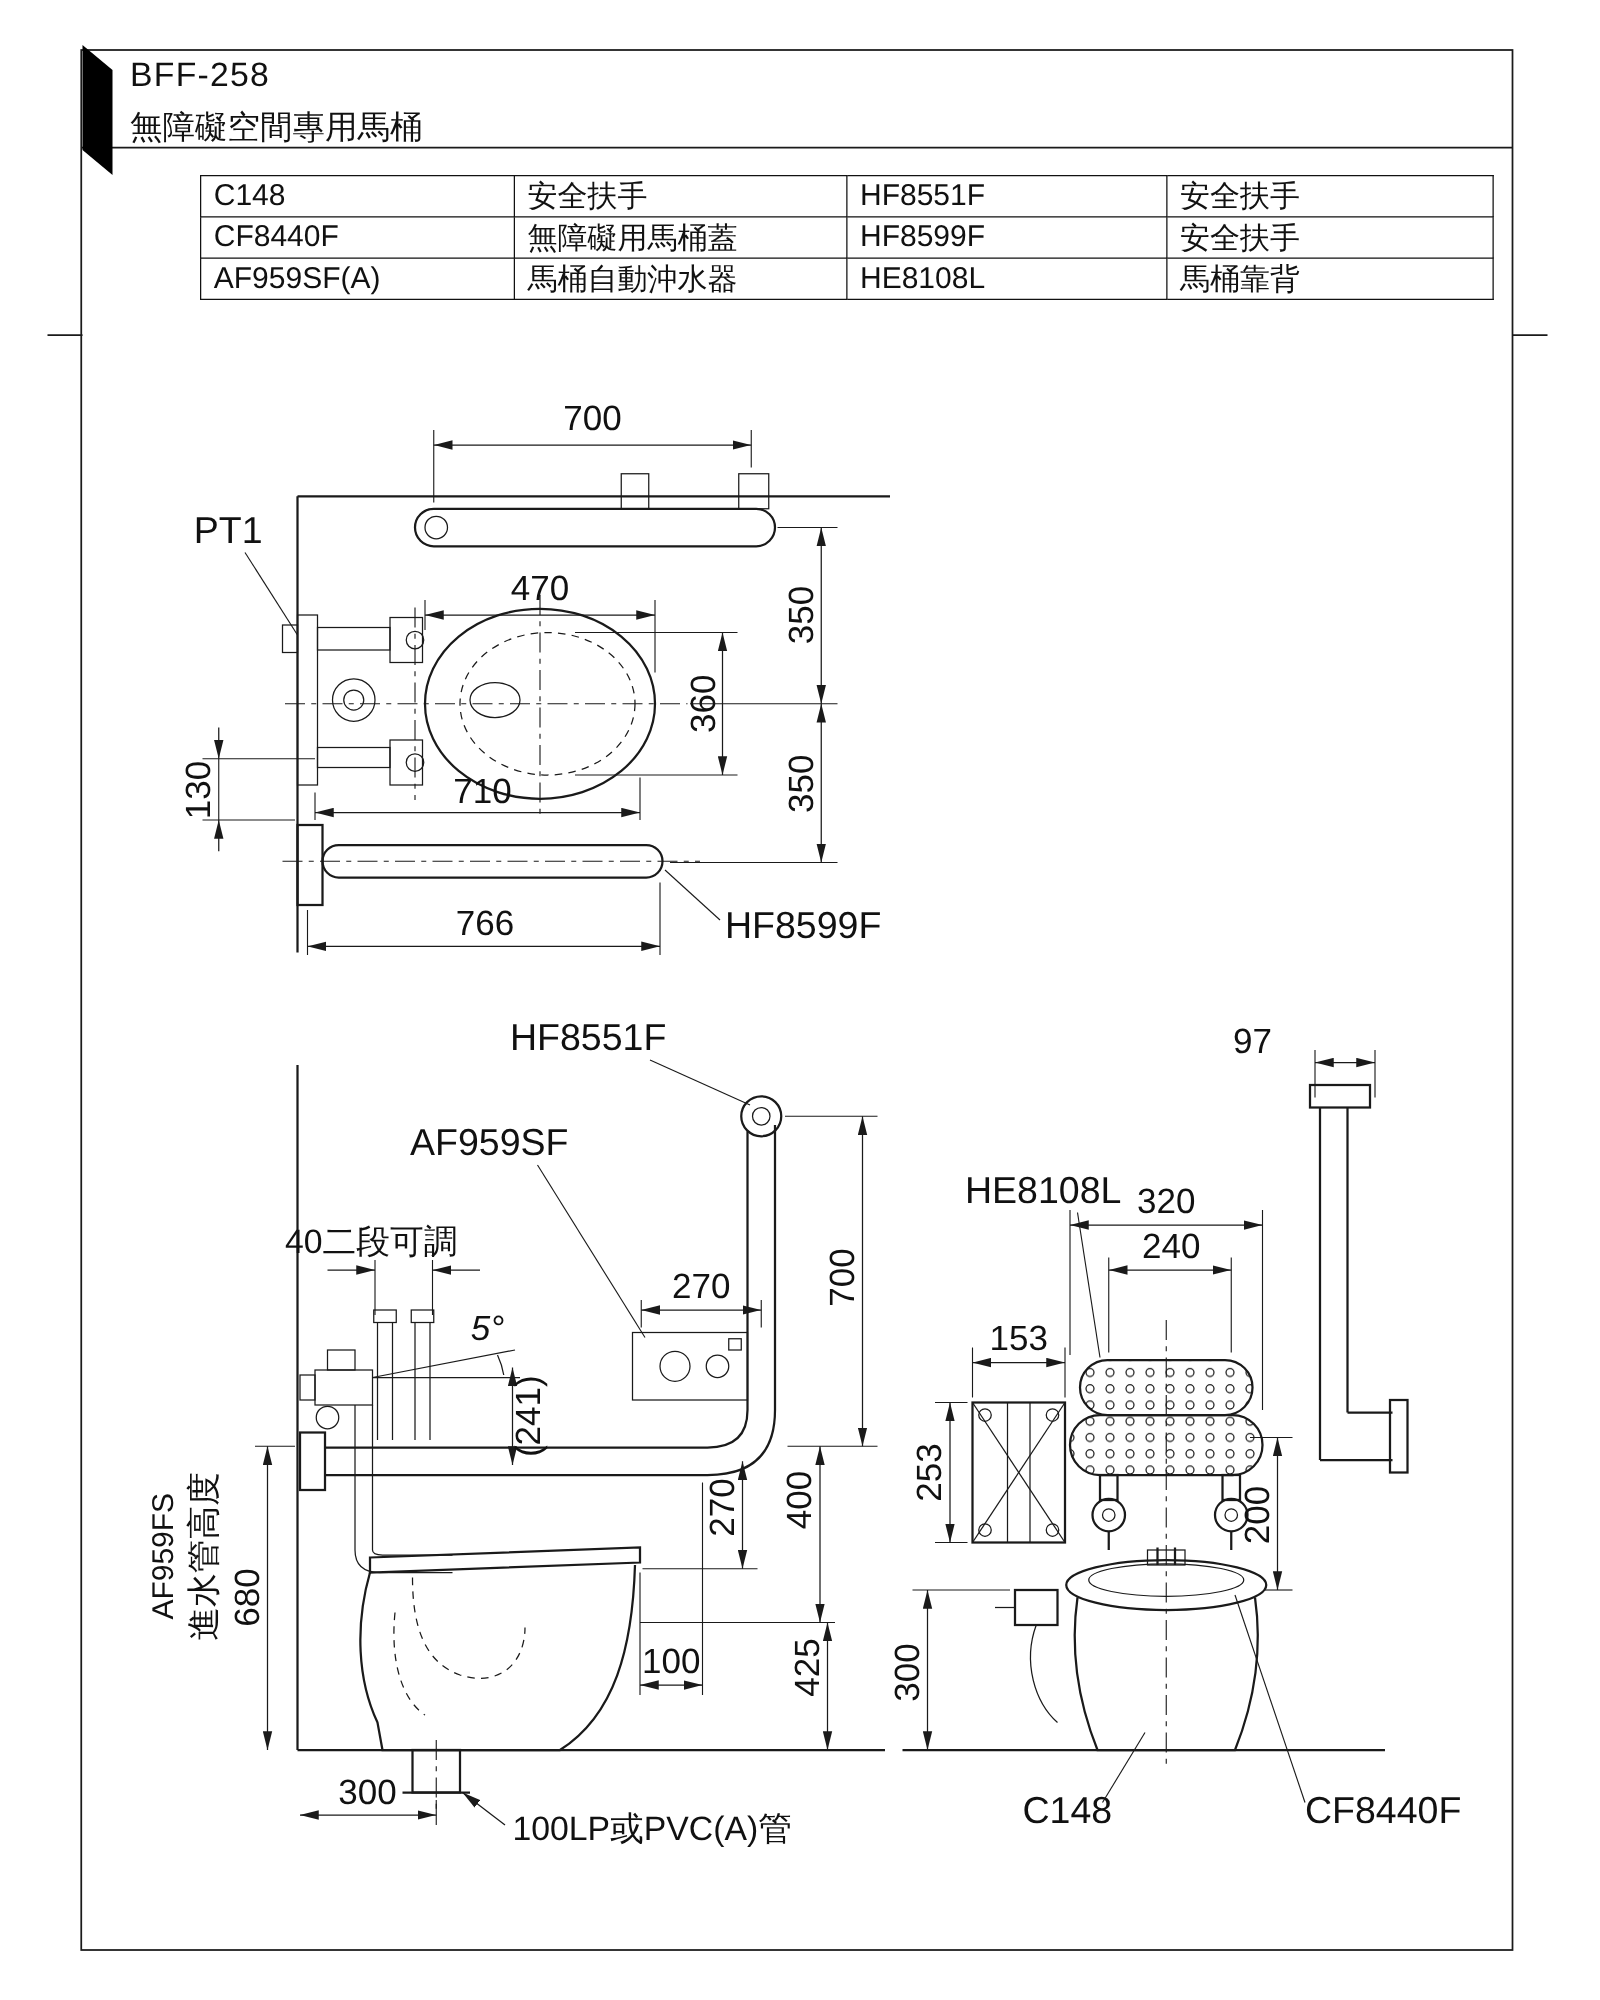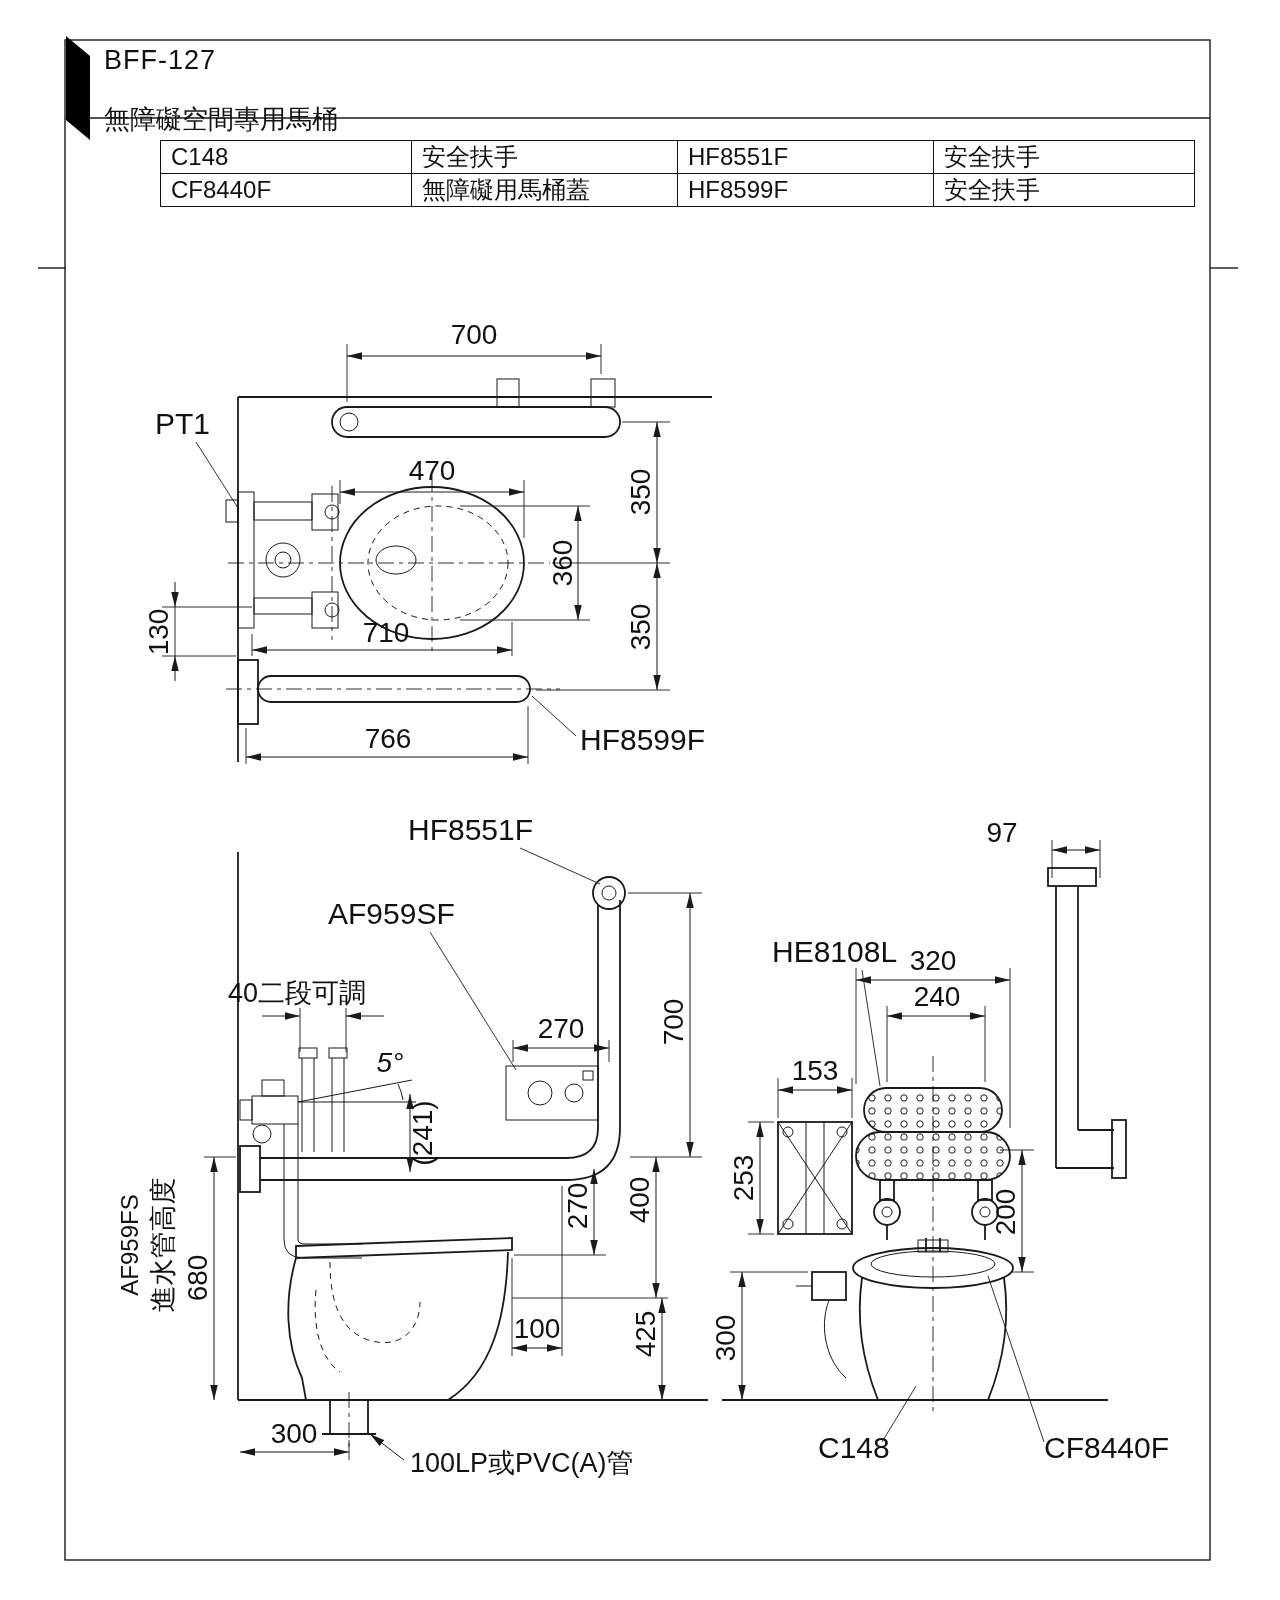--- a/index.html
+++ b/index.html
@@ -1,20 +1,20 @@
 <!DOCTYPE html>
 <html><head>
 <meta charset="utf-8">
 <style>
   html,body{margin:0;padding:0;background:#fff;}
   .page{position:relative;width:1280px;height:1600px;background:#fff;
         font-family:"Liberation Sans","DejaVu Sans",sans-serif;color:#111;overflow:hidden;}
   .hdr{position:absolute;left:104px;top:42px;line-height:1.35;}
   .hdr .model{font-size:27px;letter-spacing:1px;}
-  .hdr .subtitle{font-size:26px;margin-top:24px;}
+  .hdr .subtitle{font-size:26px;margin-top:6px;}
   table.parts{position:absolute;left:160px;top:140px;border-collapse:collapse;table-layout:fixed;}
   table.parts td{border:1.6px solid #111;height:31px;padding:0 0 0 10px;font-size:24px;
                  white-space:nowrap;overflow:hidden;vertical-align:middle;}
   td.c1{width:240px;} td.c2{width:255px;} td.c3{width:245px;} td.c4{width:250px;}
   svg{position:absolute;left:0;top:0;}
   .obj{stroke:#1a1a1a;stroke-width:1.8;fill:none;}
   .objp{stroke:#1a1a1a;stroke-width:1.8;}
   .thin{stroke:#1a1a1a;stroke-width:1;fill:none;}
   .ext{stroke:#1a1a1a;stroke-width:0.9;fill:none;}
   .frame{stroke:#1a1a1a;stroke-width:1.4;fill:none;}
@@ -375,34 +375,40 @@
     </g>
 
     <text class="lbl" x="818" y="1458">C148</text>
     <line class="ext" x1="882" y1="1442" x2="916" y2="1386"></line>
     <text class="lbl" x="1044" y="1458">CF8440F</text>
     <line class="ext" x1="1044" y1="1442" x2="988" y2="1276"></line>
   </g>
 </svg>
 
 <div class="hdr">
-  <div class="model">BFF-127</div>
+  <div class="model">BFF-258</div>
   <div class="subtitle">無障礙空間專用馬桶</div>
 </div>
 
 <table class="parts">
   <tbody>
         <tr>
     <td class="c1">C148</td>
     <td class="c2">安全扶手</td>
     <td class="c3">HF8551F</td>
     <td class="c4">安全扶手</td>
   </tr>
   <tr>
     <td class="c1">CF8440F</td>
     <td class="c2">無障礙用馬桶蓋</td>
     <td class="c3">HF8599F</td>
     <td class="c4">安全扶手</td>
   </tr>
+  <tr>
+    <td class="c1">AF959SF(A)</td>
+    <td class="c2">馬桶自動沖水器</td>
+    <td class="c3">HE8108L</td>
+    <td class="c4">馬桶靠背</td>
+  </tr>
 </tbody>
     </table>
 
 </div>
 
 </body></html>

